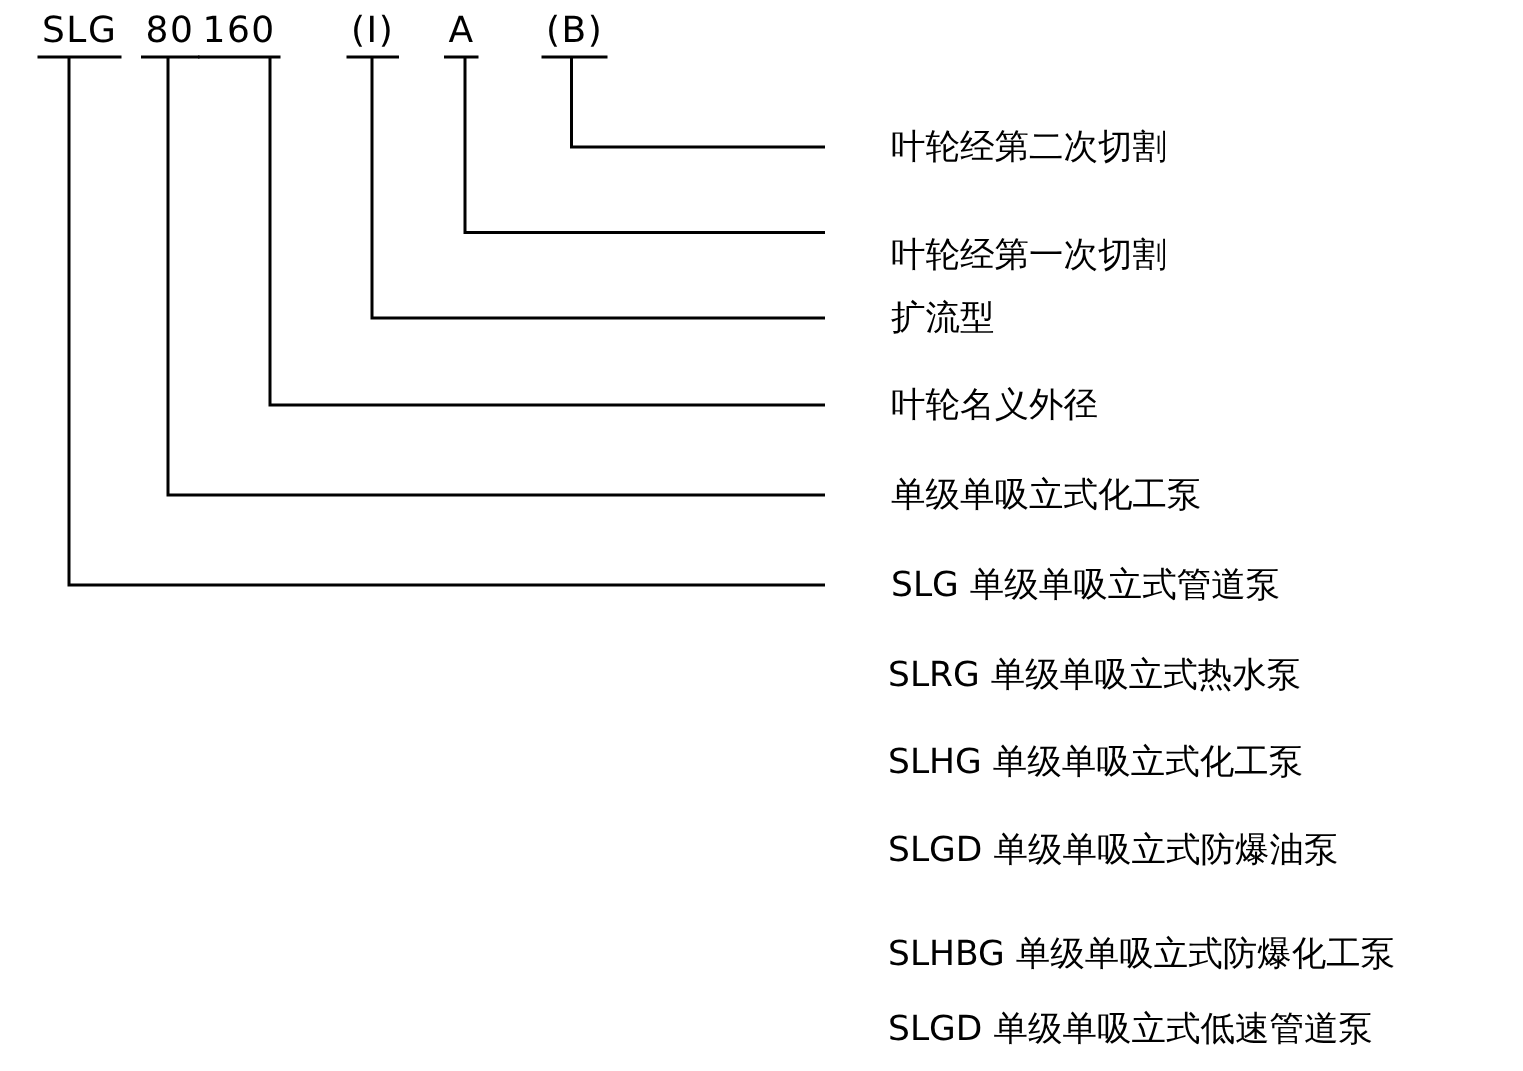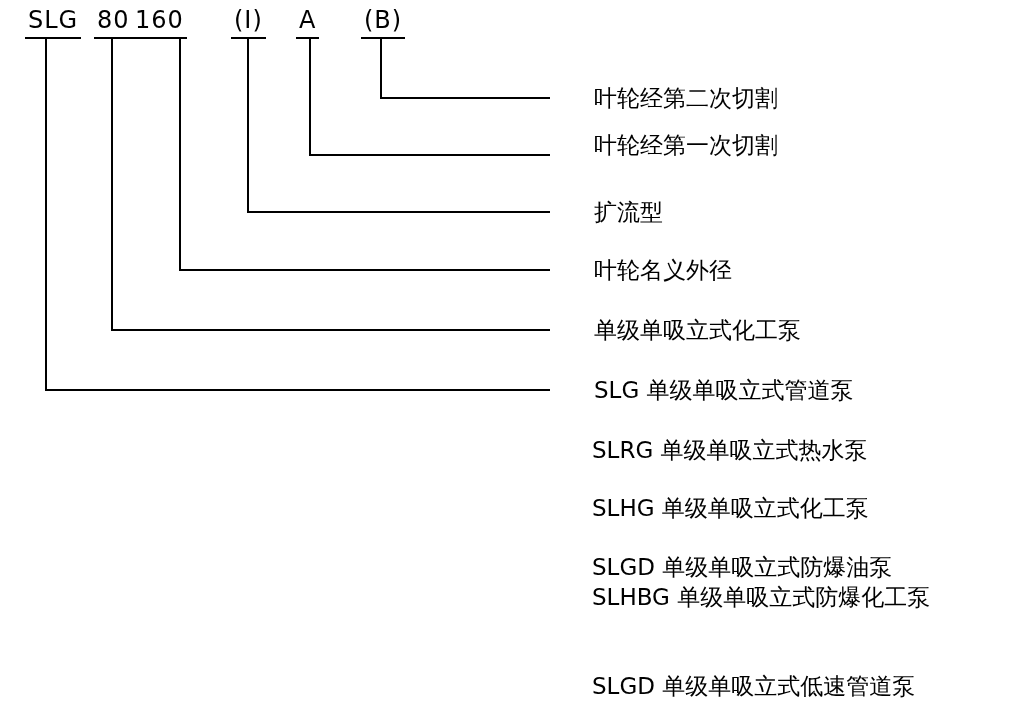--- a/index.html
+++ b/index.html
@@ -41,38 +41,38 @@
   .callout-label {
     position: absolute;
     left: 560px;
     font-size: 23px;
     font-weight: 500;
     white-space: nowrap;
     line-height: 28px;
     margin-left: 34px;
   }
   .cl-0 { top: 84px; }
-  .cl-1 { top: 131px; }
+  .cl-1 { top: 156px; }
   .cl-2 { top: 198px; }
   .cl-3 { top: 256px; }
   .cl-4 { top: 316px; }
   .cl-5 { top: 376px; }
   .other-model {
     position: absolute;
     left: 560px;
     font-size: 23px;
     font-weight: 500;
     white-space: nowrap;
     line-height: 28px;
     margin-left: 32px;
   }
   .om-0 { top: 436px; }
   .om-1 { top: 494px; }
   .om-2 { top: 553px; }
-  .om-3 { top: 583px; }
+  .om-3 { top: 622px; }
   .om-4 { top: 672px; }
 </style>
 </head>
 <body>
 
 <div class="diagram">
 
   <svg class="lines-svg" viewBox="0 0 1015 714" xmlns="http://www.w3.org/2000/svg">
     <path d="M46 38 L46 390 L550 390" stroke="#000000" stroke-width="2" fill="none"></path>
     <path d="M112 38 L112 330 L550 330" stroke="#000000" stroke-width="2" fill="none"></path>

